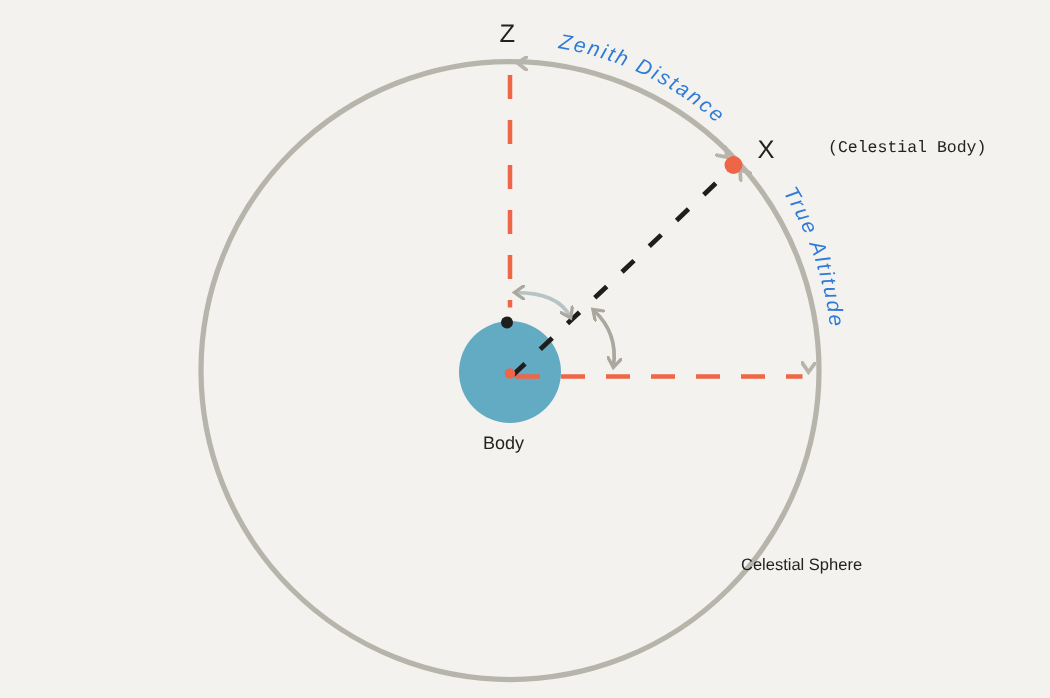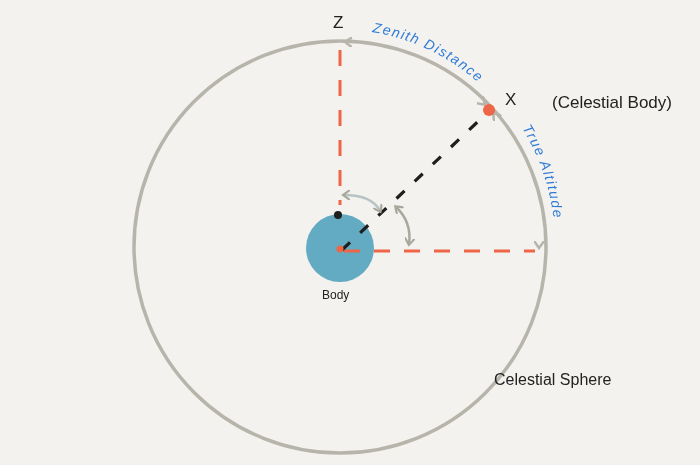--- a/index.html
+++ b/index.html
@@ -34,15 +34,15 @@
   <path d="M396,207 Q412,222 409,244" fill="none" stroke="#aaa89e" stroke-width="2.5" marker-start="url(#ah2)" marker-end="url(#ah2)"></path>
 
   <path id="zdpath" d="M372,32 A210,210 0 0 1 482,86" fill="none"></path>
   <text font-family="Liberation Sans, sans-serif" font-style="italic" font-size="14" fill="#2f7bd8" letter-spacing="1.5"><textPath href="#zdpath" id="zdtext">Zenith Distance</textPath></text>
   <path id="tapath" d="M522,128 A220,220 0 0 1 554,224" fill="none"></path>
   <text font-family="Liberation Sans, sans-serif" font-style="italic" font-size="14" fill="#2f7bd8" letter-spacing="1.5"><textPath href="#tapath" id="tatext">True Altitude</textPath></text>
 </svg>
 
 <div class="lbl" style="left:333px;top:13px;font-size:17px;">Z</div>
 <div class="lbl" style="left:505px;top:90px;font-size:17px;">X</div>
-<div class="lbl" style="left:552px;top:93px;font-size:17px;">(Celestial Body)</div>
+<div class="lbl" style="left:552px;top:93px;font-size:11px;font-family:Liberation Mono, monospace;">(Celestial Body)</div>
 <div class="lbl" style="left:322px;top:288px;font-size:12px;">Body</div>
-<div class="lbl" style="left:494px;top:371px;font-size:16px;">Celestial Sphere</div>
+<div class="lbl" style="left:494px;top:371px;font-size:11px;">Celestial Sphere</div>
 
 </body></html>

